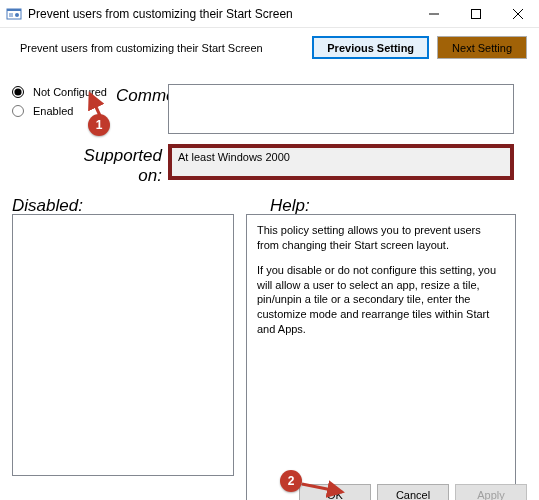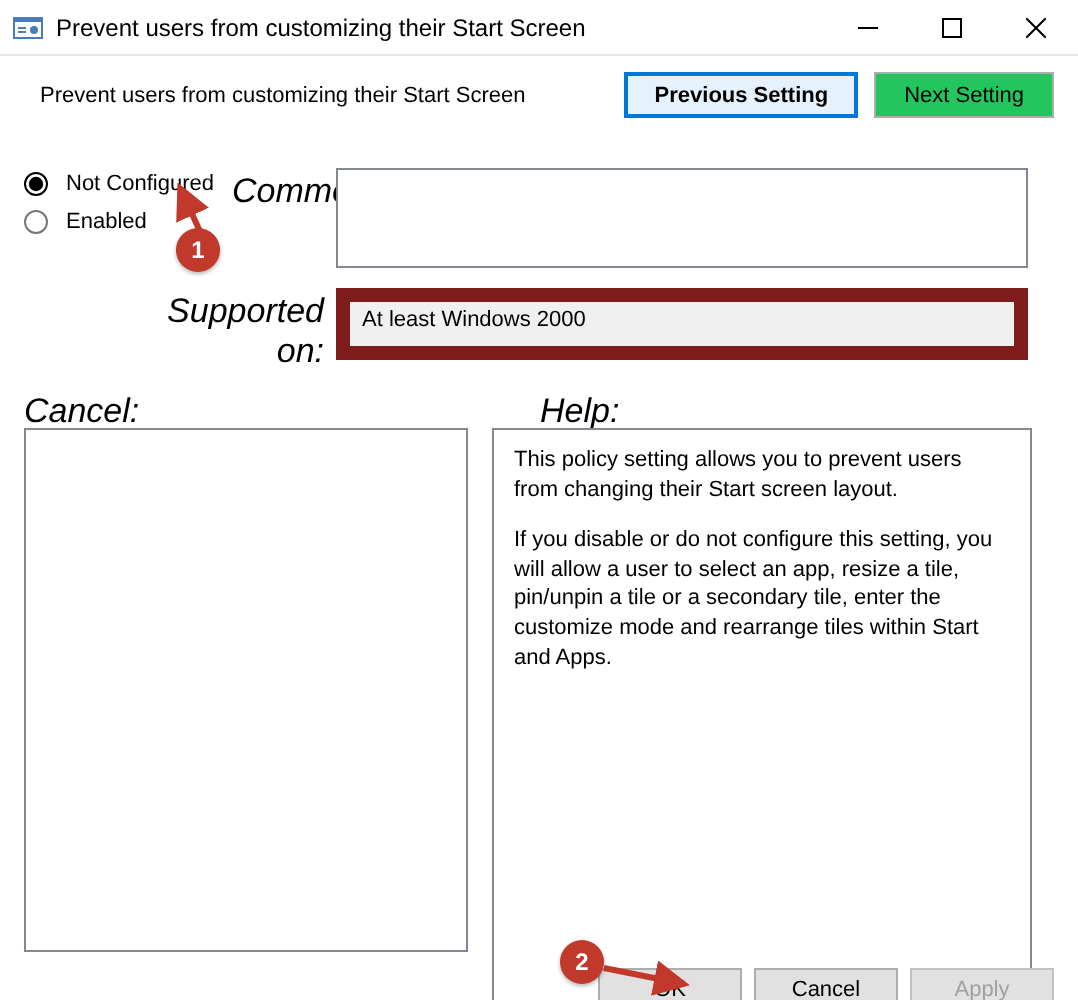--- a/index.html
+++ b/index.html
@@ -5,30 +5,30 @@
   * { box-sizing: border-box; font-family: "Segoe UI", Tahoma, sans-serif; }
   body { margin: 0; width: 539px; height: 500px; background: #fff; overflow: hidden; }
   .titlebar { height: 28px; background: #fff; display: flex; align-items: center; padding: 0 0 0 6px; border-bottom: 1px solid #e8e8e8; }
   .titlebar .ticon { width: 16px; height: 16px; margin-right: 6px; }
   .titlebar .ttext { font-size: 12px; color: #000; flex: 1; }
   .wbtn { width: 42px; height: 28px; display: flex; align-items: center; justify-content: center; color: #333; }
   .wbtn svg { width: 10px; height: 10px; }
   .content { padding: 8px 12px 10px 12px; font-size: 11px; color: #000; position: relative; }
   .row1 { display: flex; align-items: center; gap: 8px; }
   .row1 .subtitle { flex: 1; font-size: 11px; }
-  .navbtn { height: 23px; padding: 0 14px; font-size: 11px; background: #22c55e; border: 1px solid #adadad; }
+  .navbtn { height: 23px; padding: 0 14px; font-size: 11px; background: #a16207; border: 1px solid #adadad; }
   .navbtn.sel { border: 2px solid #0078d7; background: #e5f1fb; padding: 0 13px; height: 23px; font-weight: bold; }
   .radiogrp { position: absolute; left: 12px; top: 58px; font-size: 11px; }
   .radio { display: flex; align-items: center; gap: 9px; margin-bottom: 7px; }
   .radio input { margin: 0; width: 12px; height: 12px; accent-color: #000; }
   .lbl { position: absolute; font-size: 17px; font-style: italic; }
   .commentlbl { left: 116px; top: 58px; }
   .suplbl { left: 82px; top: 118px; text-align: right; width: 80px; }
   .commentbox { position: absolute; left: 168px; top: 56px; width: 346px; height: 50px; border: 1px solid #828790; background: #fff; resize: none; font-size: 11px; padding: 2px 16px 2px 4px; overflow-y: scroll; }
-  .supbox { position: absolute; left: 168px; top: 116px; width: 346px; height: 36px; border: 7px solid #7f1d1d; background: #f0f0f0; font-size: 11px; padding: 3px 16px 3px 6px; overflow-y: scroll; }
+  .supbox { position: absolute; left: 168px; top: 116px; width: 346px; height: 36px; border: 4px solid #7f1d1d; background: #f0f0f0; font-size: 11px; padding: 3px 16px 3px 6px; overflow-y: scroll; }
   .optlbl { left: 12px; top: 168px; }
   .helplbl { left: 246px; top: 168px; padding-left: 24px; }
   .optbox { position: absolute; left: 12px; top: 186px; width: 222px; height: 262px; border: 1px solid #828790; background: #fff; }
   .helpbox { position: absolute; left: 246px; top: 186px; width: 270px; height: 320px; border: 1px solid #828790; background: #fff; padding: 8px 10px; font-size: 11px; line-height: 1.35; overflow: auto; }
   .helpbox p { margin: 0 0 10px 0; }
   .btnrow { position: absolute; left: 0; right: 12px; top: 456px; display: flex; justify-content: flex-end; gap: 6px; }
   .dbtn { width: 72px; height: 21px; font-size: 11px; background: #e1e1e1; border: 1px solid #adadad; }
   .dbtn:disabled { color: #a0a0a0; background: #e1e1e1; border: 1px solid #c0c0c0; }
   .callout { position: absolute; width: 22px; height: 22px; border-radius: 50%; background: #c0392b; color: #fff; font-weight: bold; font-size: 12px; display: flex; align-items: center; justify-content: center; box-shadow: 0 1px 2px rgba(0,0,0,.3); }
   .arrow { position: absolute; pointer-events: none; }
@@ -92,21 +92,21 @@
       <span>Enabled</span>
     </label>
   </div>
 
   <span class="lbl commentlbl">Comment:</span>
   <textarea class="commentbox" style=""></textarea>
 
   <span class="lbl suplbl">Supported on:</span>
   <div class="supbox">At least Windows 2000</div>
 
-  <span class="lbl optlbl">Cancel:</span>
+  <span class="lbl optlbl">Disabled:</span>
   <span class="lbl helplbl">Help:</span>
 
   <div class="optbox"></div>
 
   <div class="helpbox">
     <p>This policy setting allows you to prevent users from changing their Start screen layout.</p>
     <p>If you disable or do not configure this setting, you will allow a user to select an app, resize a tile, pin/unpin a tile or a secondary tile, enter the customize mode and rearrange tiles within Start and Apps.</p>
   </div>
 
   <div class="btnrow">

